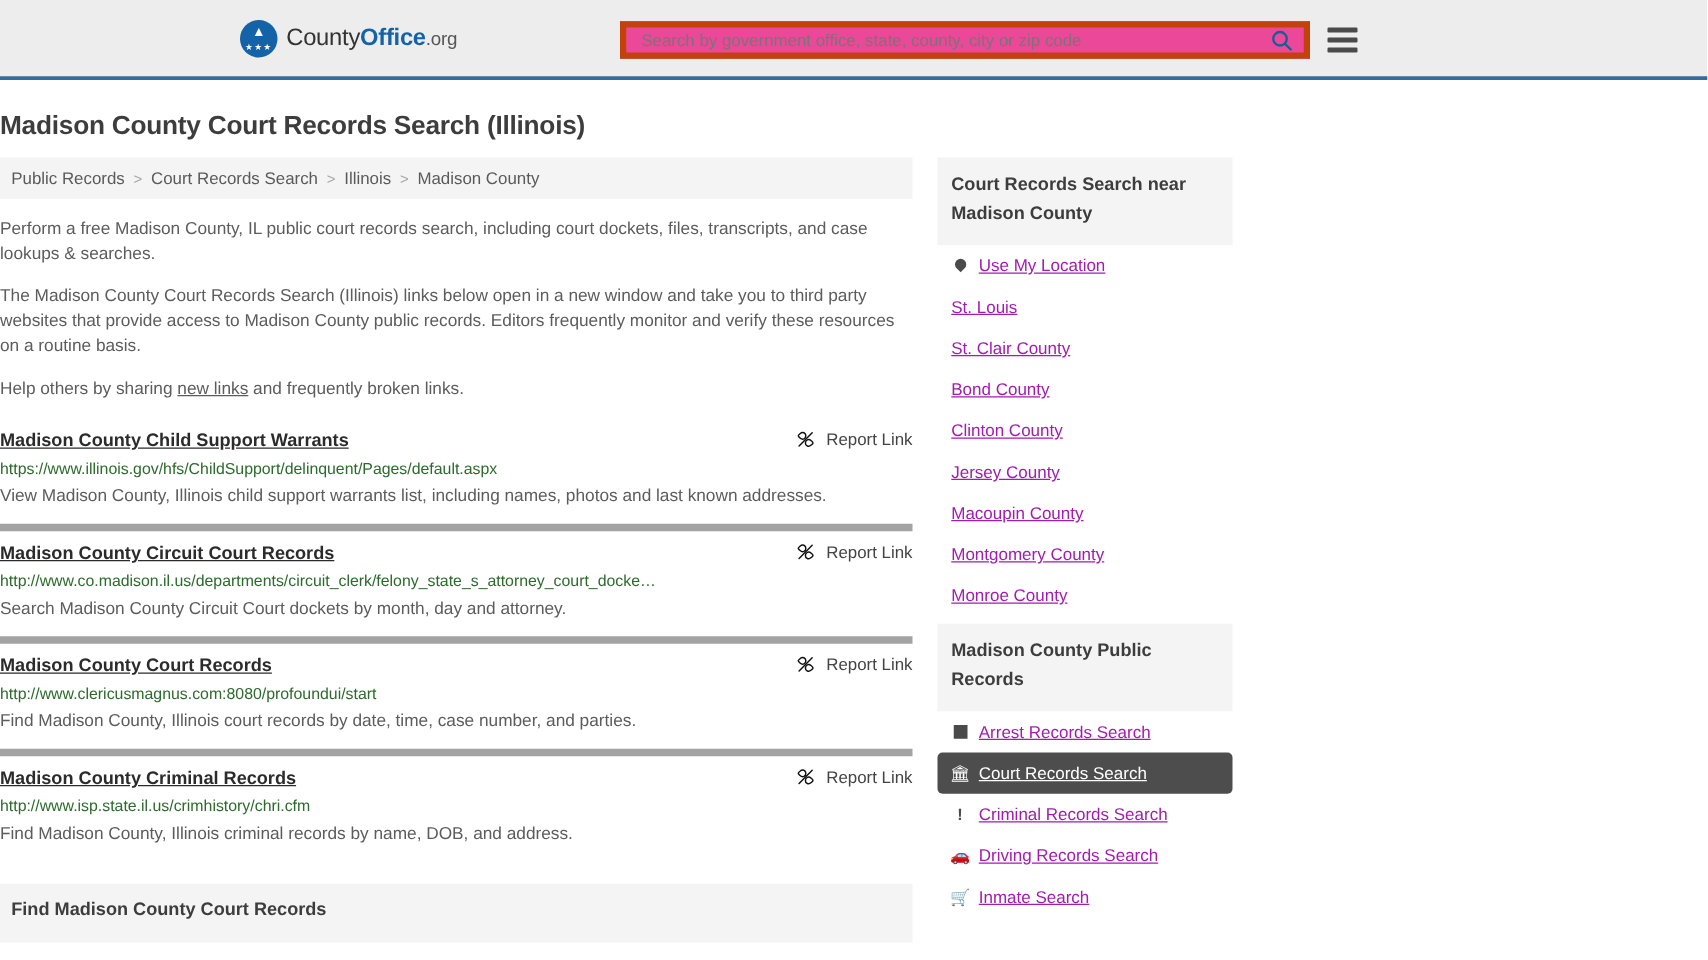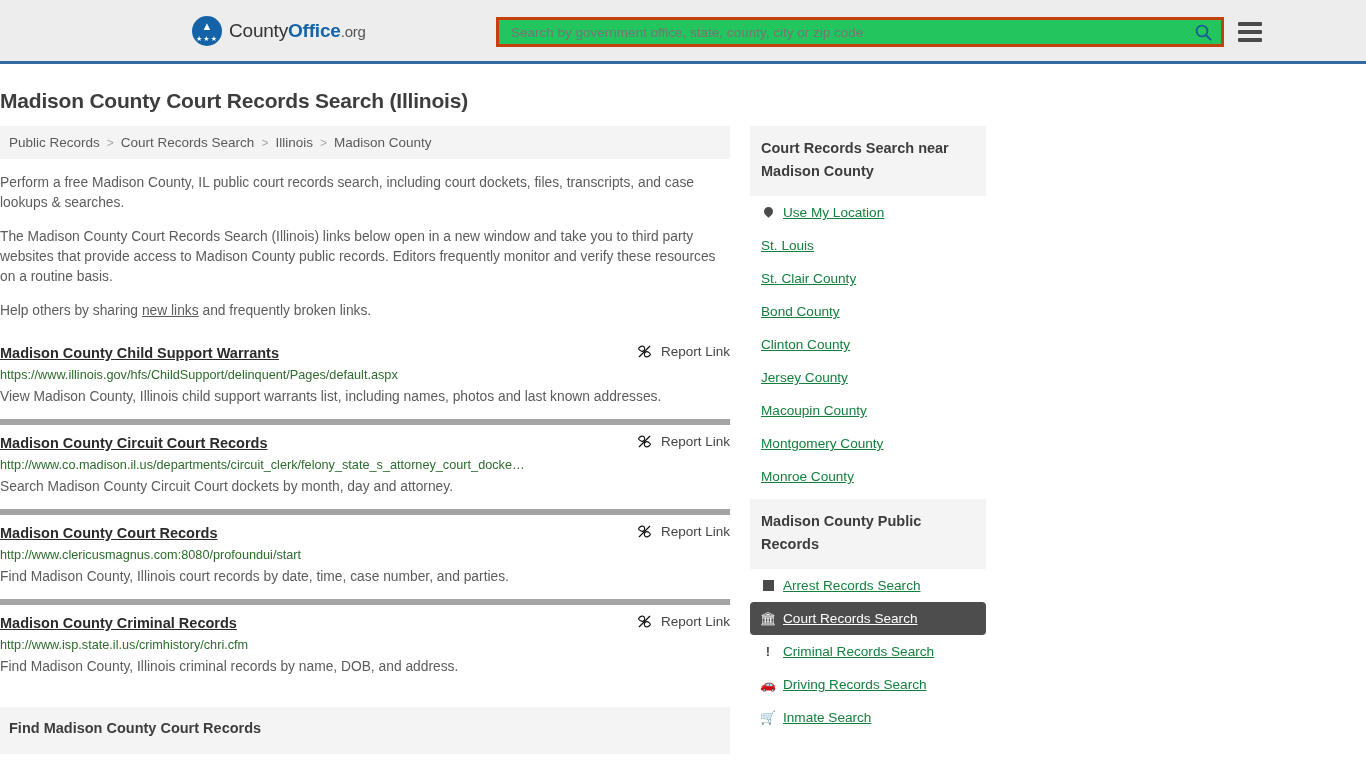--- a/index.html
+++ b/index.html
@@ -63,24 +63,24 @@
   .logo-text .org { color: #555; font-size: 15px; }
 
   .search-zone {
     position: absolute;
     left: 496px;
     top: 17px;
     display: flex;
     align-items: center;
   }
   .search-box {
-    width: 728px;
+    width: 552px;
     height: 30px;
-    background: #22c55e;
-    border: 3px solid #c2410c;
+    background: #ec4899;
+    border: 5px solid #c2410c;
     display: flex;
     align-items: center;
     padding: 0 8px 0 10px;
   }
   .search-box input {
     flex: 1;
     border: none;
     outline: none;
     font-family: "Liberation Sans", sans-serif;
     font-size: 13.5px;
@@ -247,21 +247,21 @@
     width: 14px;
     flex: 0 0 14px;
     display: flex;
     align-items: center;
     justify-content: center;
     color: #4a4a4a;
     font-size: 13px;
   }
   .side-list li a {
     font-size: 13.6px;
-    color: #15803d;
+    color: #a21caf;
     text-decoration: underline;
     cursor: pointer;
   }
   .side-list li.active {
     background: #4d4d4d;
   }
   .side-list li.active a { color: #ffffff; }
   .side-list li.active .s-ico { color: #ffffff; }
 
   .pin {

